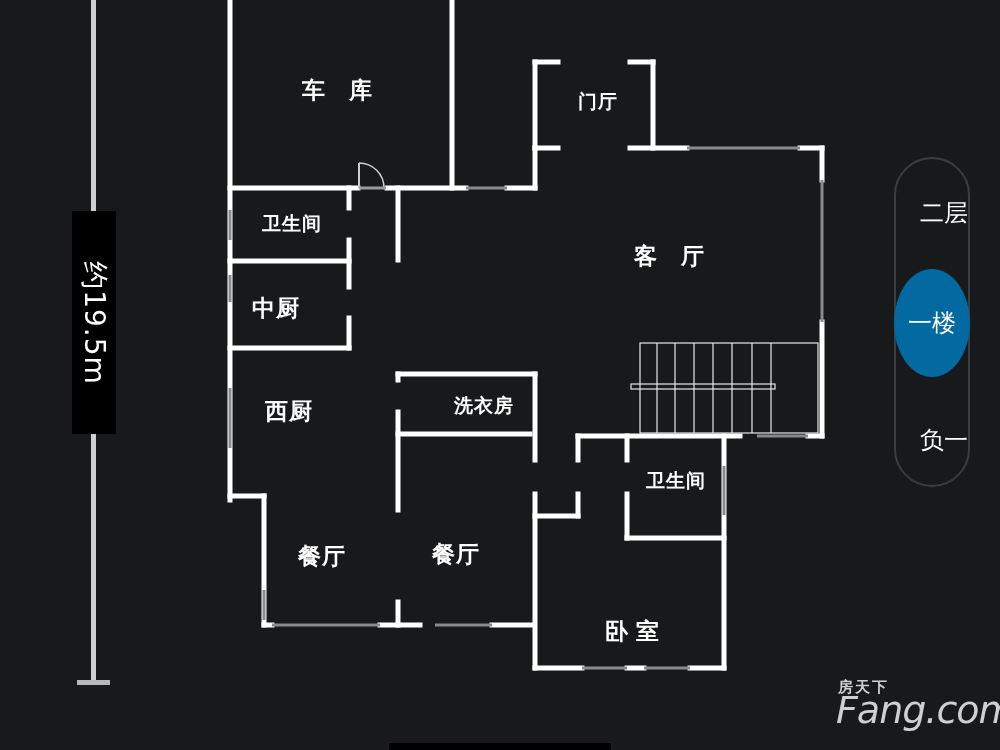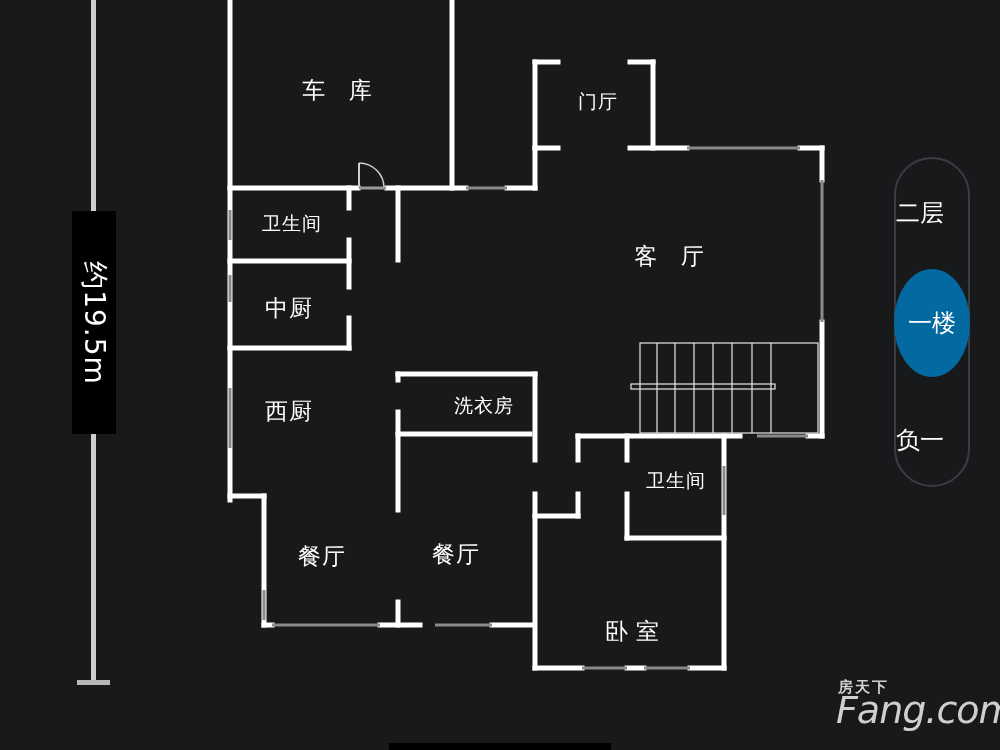--- a/index.html
+++ b/index.html
@@ -8,42 +8,42 @@
     background:#18191b; position:relative;
     font-family:"DejaVu Serif","Liberation Serif",serif;
     color:#fff;
   }
   #plan { position:absolute; left:0; top:0; width:1000px; height:750px; }
   .wall { stroke:#ffffff; stroke-width:5; fill:none; stroke-linecap:square; }
   .win  { stroke:#8a8a8a; stroke-width:3; fill:none; }
   .stair { stroke:#e8e8e8; stroke-width:1.2; fill:none; }
   .room-label {
     position:absolute; font-size:23px; color:#fff; white-space:nowrap;
-    transform:translate(-50%,-50%); letter-spacing:1px;
+    transform:translate(-50%,-50%); letter-spacing:1px;font-weight:bold;
   }
   .room-label.small { font-size:19px;text-align:center; }
   .room-label.wide { letter-spacing:8px; }
   
   .ruler-line { position:absolute; left:91px; width:5px; background:#cfcfcf; }
   .ruler-cap { position:absolute; left:77px; top:680px; width:33px; height:5px; background:#b8b8b8; }
   .ruler-badge {
     position:absolute; left:72px; top:211px; width:44px; height:223px; background:#000;
     display:flex; align-items:center; justify-content:center;
   }
   .ruler-text {
     transform:rotate(90deg); white-space:nowrap; font-family:"DejaVu Sans","Liberation Sans",sans-serif;
     font-size:28px; color:#fff; letter-spacing:1px;
   }
   
   .floor-switch {
     position:absolute; left:894px; top:157px; width:76px; height:330px;
     border:2px solid #3c3d40; border-radius:40px; box-sizing:border-box;
   }
   .floor-item {
-    position:absolute; left:0; width:72px; text-align:left;
+    position:absolute; left:0; width:72px; text-align:right;
     font-family:"DejaVu Sans","Liberation Sans",sans-serif; font-size:24px; color:#fff;
   }
   .floor-item.active {
     left:-2px; width:76px; height:108px; border-radius:50%/50%;
     background:#0369a1; display:flex; align-items:center; justify-content:center;
   }
   
   .logo { position:absolute; left:803px; top:680px; width:190px; height:52px; color:#cfcfcf;text-align:right; }
   .logo-big { position:absolute; left:0; top:8px; font-family:"DejaVu Sans","Liberation Sans",sans-serif;
     font-weight:normal; font-size:38px; letter-spacing:-1px; font-style:italic;margin-left:33px; }
@@ -140,21 +140,21 @@
     <line class="stair" x1="752" y1="343" x2="752" y2="433"></line>
     <line class="stair" x1="771" y1="343" x2="771" y2="433"></line>
     <rect class="stair" x="631" y="384" width="144" height="5"></rect>
   </g>
 </svg>
 
 <div class="room-label wide" style="left:341px;top:90px">车 库</div>
 <div class="room-label small" style="left:598px;top:102px">门厅</div>
 <div class="room-label wide" style="left:673px;top:256px">客 厅</div>
 <div class="room-label small" style="left:292px;top:224px">卫生间</div>
-<div class="room-label" style="left:289px;top:308px">中厨</div>
+<div class="room-label" style="left:276px;top:308px">中厨</div>
 <div class="room-label" style="left:289px;top:411px">西厨</div>
 <div class="room-label small" style="left:484px;top:406px">洗衣房</div>
 <div class="room-label small" style="left:676px;top:481px">卫生间</div>
 <div class="room-label" style="left:322px;top:556px">餐厅</div>
 <div class="room-label" style="left:456px;top:554px">餐厅</div>
 <div class="room-label wide" style="left:636px;top:631px">卧室</div>
 
 <div class="ruler-line" style="top:0;height:212px"></div>
 <div class="ruler-line" style="top:433px;height:249px"></div>
 <div class="ruler-cap"></div>

